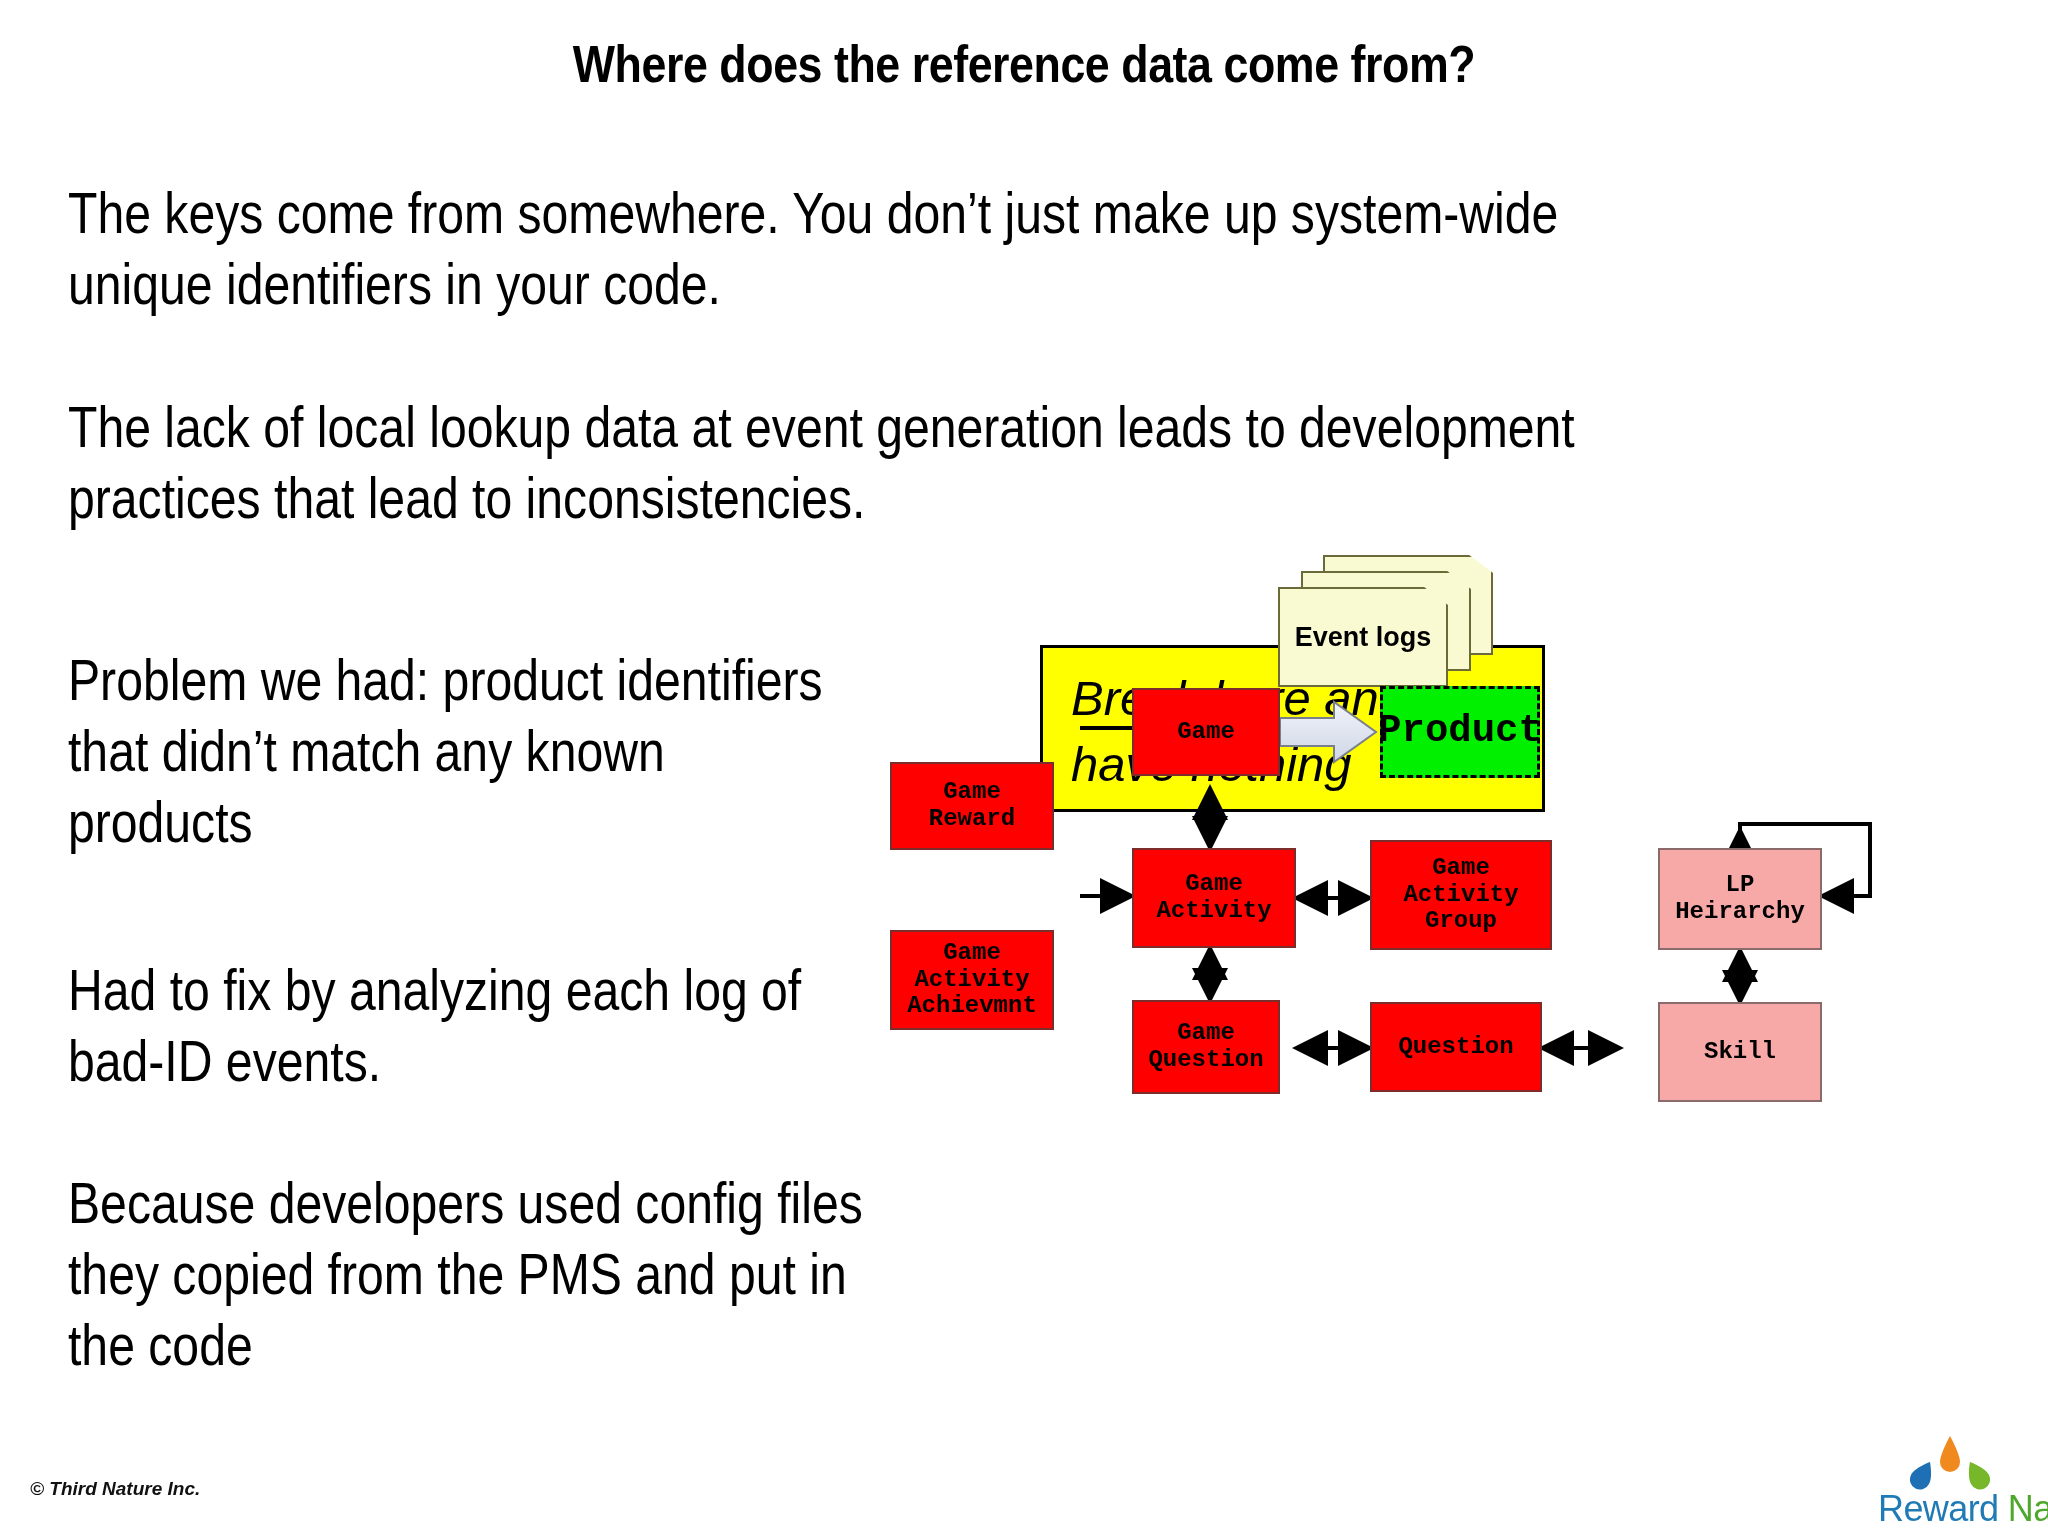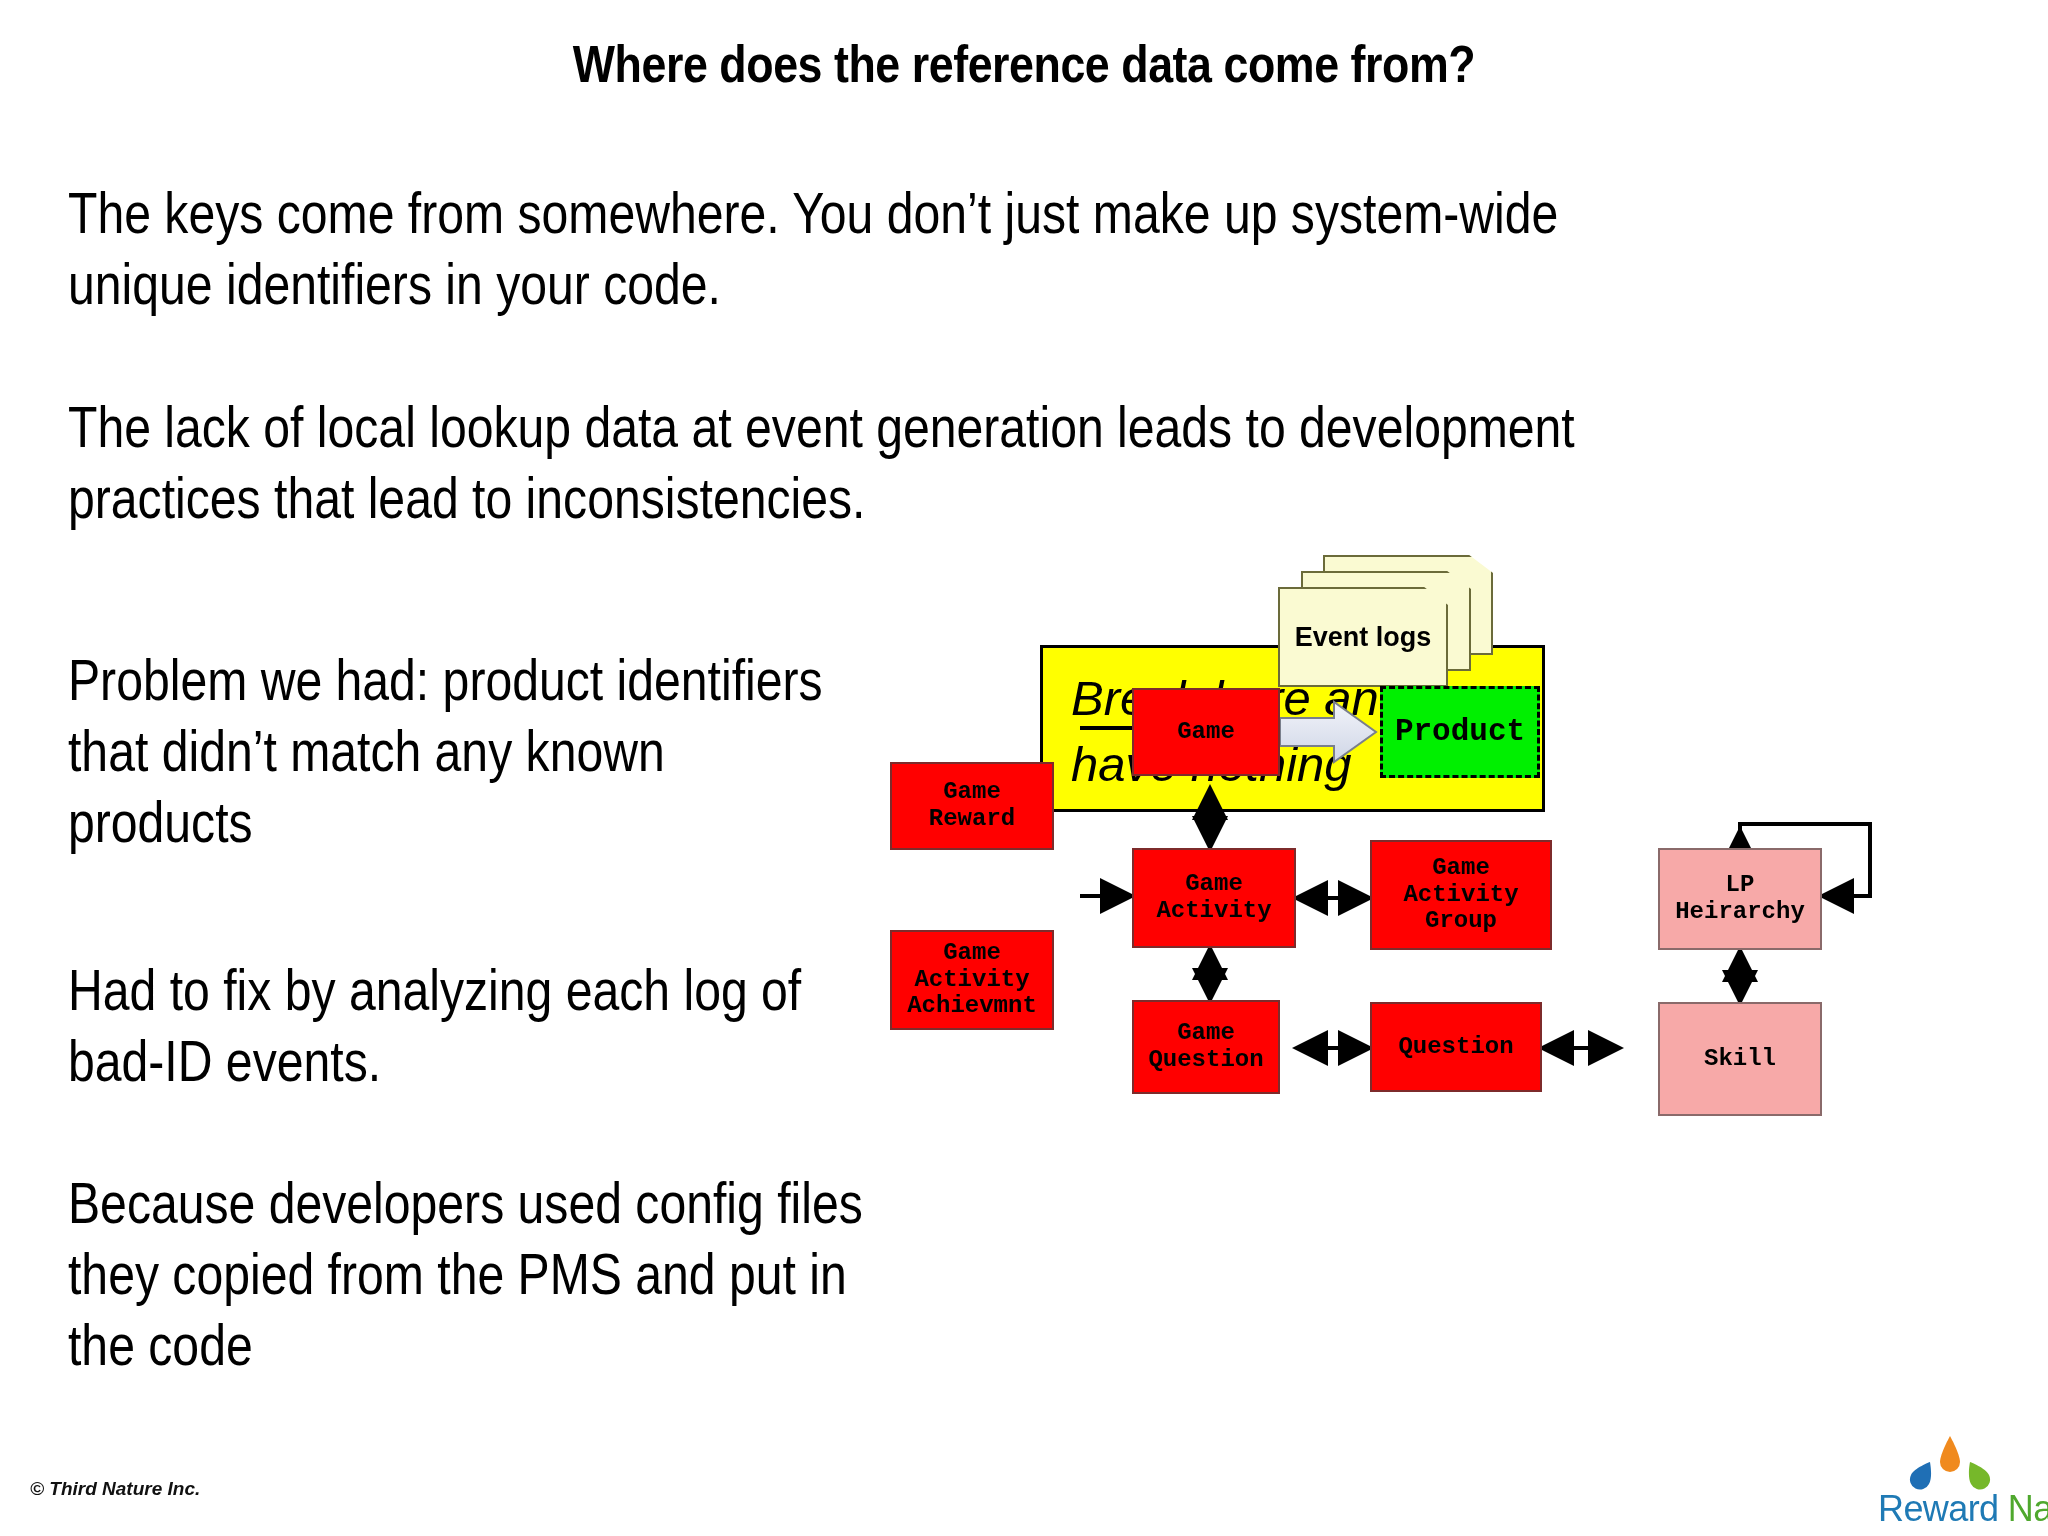--- a/index.html
+++ b/index.html
@@ -92,21 +92,21 @@
     text-align: center;
     font-family: Liberation Mono, monospace;
     font-weight: bold;
     color: #000000;
     line-height: 1.12;
     white-space: pre-line;
     z-index: 3;
   }
   .n-red   { background: #FF0000; border: 2px solid #7d2b2b; font-size: 24px; }
   .n-pink  { background: #F7A9A8; border: 2px solid #8a6a6a; font-size: 24px; }
-  .n-green { background: #00F000; border: 3px dashed #000000; font-size: 31px; }
+  .n-green { background: #00F000; border: 3px dashed #000000; font-size: 39px; }
 
   
   #event-logs-stack { position: absolute; left: 198px; top: -145px; width: 234px; height: 135px; z-index: 3; }
   .card {
     position: absolute;
     width: 170px;
     height: 100px;
     background: #FAFAD2;
     border: 2px solid #6b6b3a;
     box-sizing: border-box;
@@ -229,21 +229,21 @@
 
   <div class="node n-red" style="left:-190px; top:230px; width:164px; height:100px;">Game
 Activity
 Achievmnt</div>
 
   <div class="node n-red" style="left:52px;  top:300px; width:148px; height:94px;">Game
 Question</div>
 
   <div class="node n-red" style="left:290px; top:302px; width:172px; height:90px;">Question</div>
 
-  <div class="node n-pink" style="left:578px; top:302px; width:164px; height:114px;">Skill</div>
+  <div class="node n-pink" style="left:578px; top:302px; width:164px; height:100px;">Skill</div>
 </div>
 
 <div id="copyright">© Third Nature Inc.</div>
 
 <div id="logo">
   <svg width="165" height="58" viewBox="0 0 165 58">
     <path d="M72,4 C72,4 62,22 62,30 a10,10 0 0 0 20,0 C82,22 72,4 72,4 z" fill="#F08A1E"></path>
     <path d="M52,30 C52,30 36,36 33,43 a10,10 0 0 0 18,9 C55,45 52,30 52,30 z" fill="#1F6FB5"></path>
     <path d="M92,30 C92,30 108,36 111,43 a10,10 0 0 1 -18,9 C89,45 92,30 92,30 z" fill="#76B82A"></path>
   </svg>

